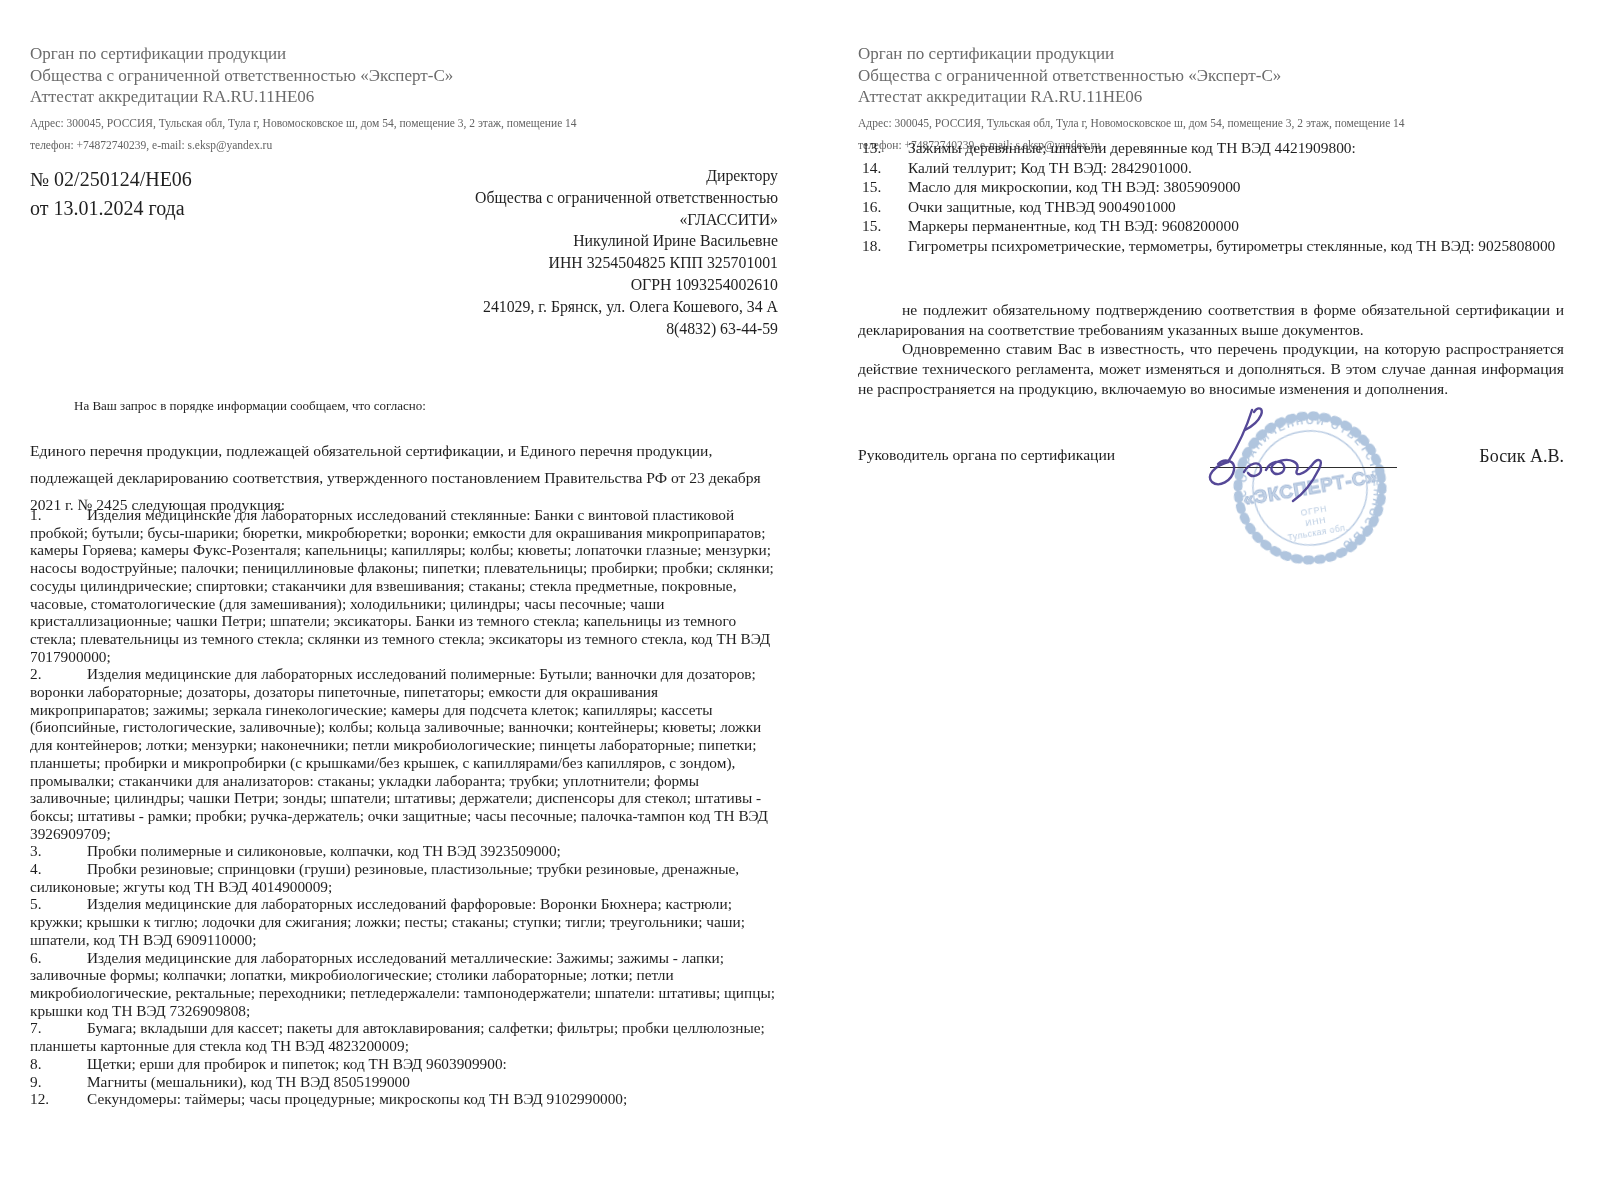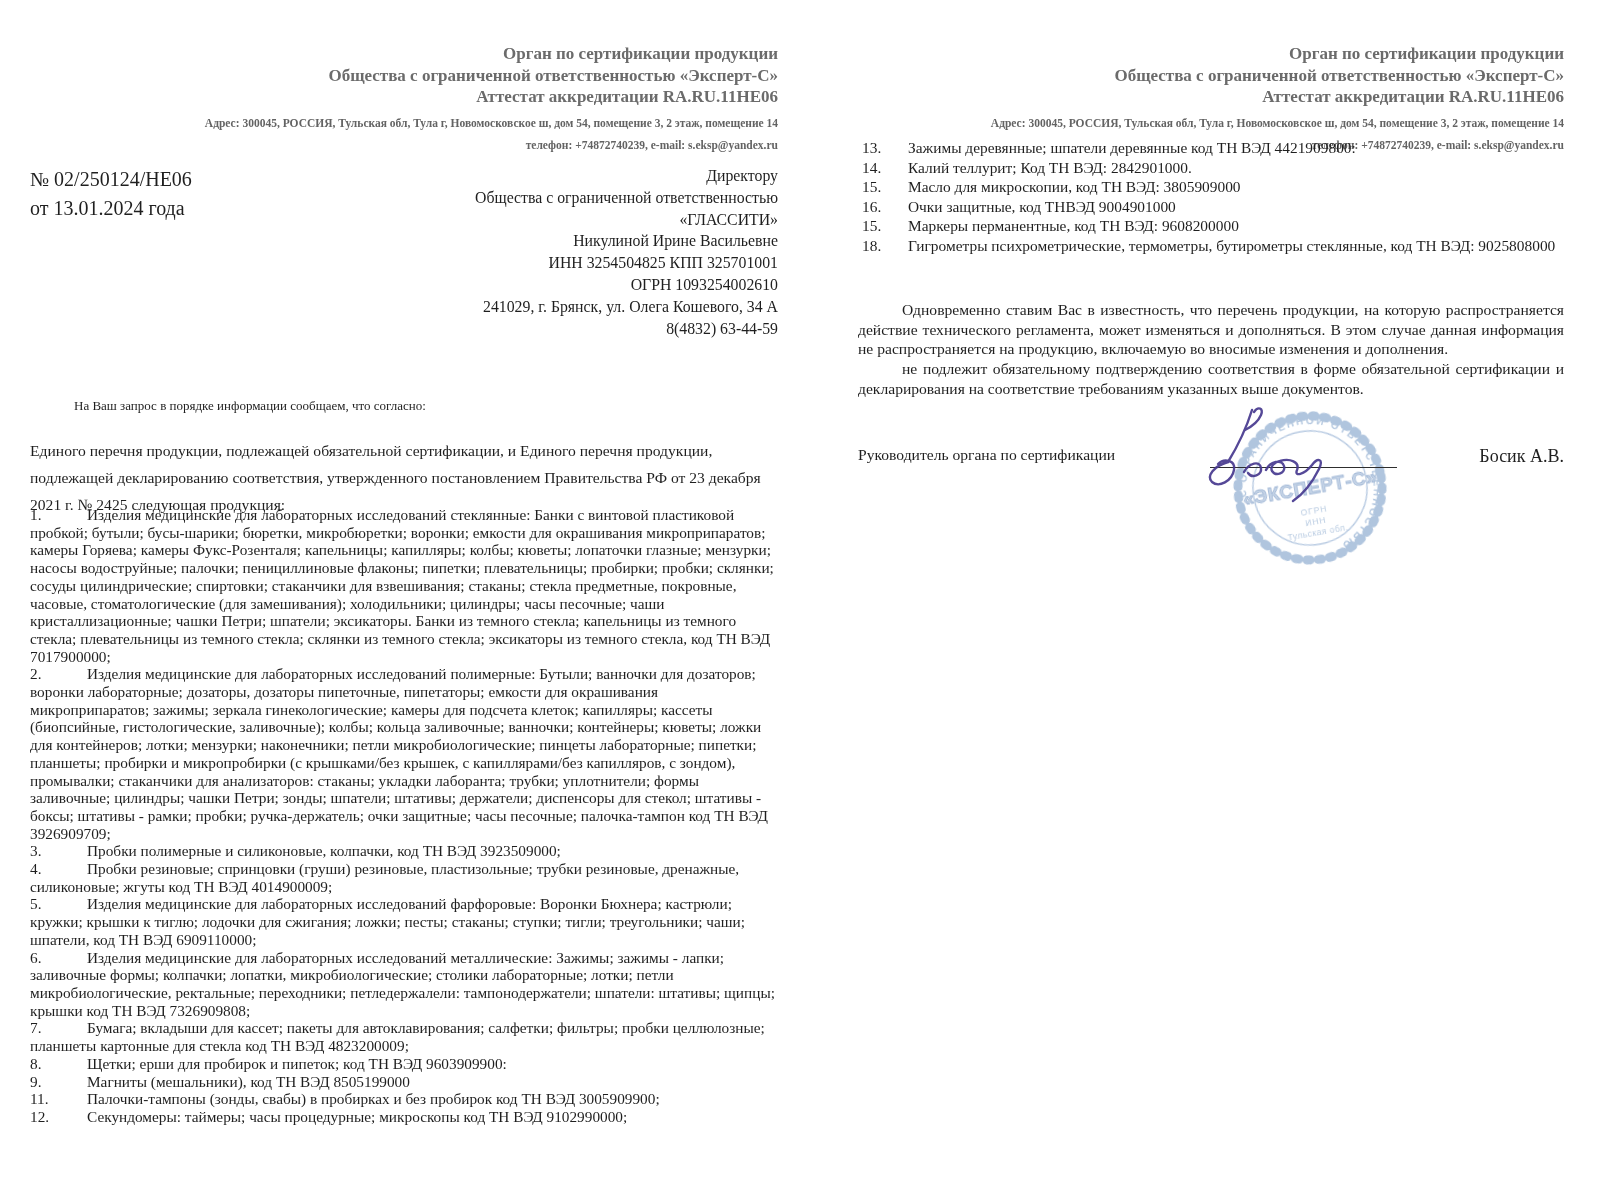--- a/index.html
+++ b/index.html
@@ -5,21 +5,21 @@
   html,body{margin:0;padding:0;}
   body{
     width:1600px;height:1200px;position:relative;overflow:hidden;
     background:#ffffff;color:#1f1f1f;
     font-family:"Liberation Serif","DejaVu Serif",serif;
   }
   .page{position:absolute;top:0;height:1200px;}
   #p1{left:30px;width:748px;}
   #p2{left:858px;width:706px;}
 
-  .hdr{position:absolute;left:0;right:0;top:43px;text-align:right;color:#6b6b6b;font-weight:bold;}
+  .hdr{position:absolute;left:0;right:0;top:43px;text-align:left;color:#6b6b6b;}
   .hdr .t{font-size:17px;line-height:21.5px;}
   .hdr .a{font-size:11.5px;line-height:13.5px;margin-top:9px;color:#636363;}
 
   .ref{position:absolute;left:0;top:165px;font-size:20px;line-height:29px;}
   .recipient{position:absolute;right:0;top:165px;text-align:right;font-size:15.8px;line-height:21.8px;}
 
   .intro{position:absolute;left:0;right:0;top:398px;font-size:13px;text-indent:44px;}
   .basis{position:absolute;left:0;right:0;top:437px;font-size:15.6px;line-height:27px;}
 
   .items{position:absolute;left:0;right:0;}
@@ -77,21 +77,20 @@
   <div class="items">
     <p class="item"><span class="num">1.</span><span>Изделия медицинские для лабораторных исследований стеклянные: Банки с винтовой пластиковой пробкой; бутыли; бусы-шарики; бюретки, микробюретки; воронки; емкости для окрашивания микроприпаратов; камеры Горяева; камеры Фукс-Розенталя; капельницы; капилляры; колбы; кюветы; лопаточки глазные; мензурки; насосы водоструйные; палочки; пенициллиновые флаконы; пипетки; плевательницы; пробирки; пробки; склянки; сосуды цилиндрические; спиртовки; стаканчики для взвешивания; стаканы; стекла предметные, покровные, часовые, стоматологические (для замешивания); холодильники; цилиндры; часы песочные; чаши кристаллизационные; чашки Петри; шпатели; эксикаторы. Банки из темного стекла; капельницы из темного стекла; плевательницы из темного стекла; склянки из темного стекла; эксикаторы из темного стекла, код ТН ВЭД 7017900000;</span></p>
     <p class="item"><span class="num">2.</span><span>Изделия медицинские для лабораторных исследований полимерные: Бутыли; ванночки для дозаторов; воронки лабораторные; дозаторы, дозаторы пипеточные, пипетаторы; емкости для окрашивания микроприпаратов; зажимы; зеркала гинекологические; камеры для подсчета клеток; капилляры; кассеты (биопсийные, гистологические, заливочные); колбы; кольца заливочные; ванночки; контейнеры; кюветы; ложки для контейнеров; лотки; мензурки; наконечники; петли микробиологические; пинцеты лабораторные; пипетки; планшеты; пробирки и микропробирки (с крышками/без крышек, с капиллярами/без капилляров, с зондом), промывалки; стаканчики для анализаторов: стаканы; укладки лаборанта; трубки; уплотнители; формы заливочные; цилиндры; чашки Петри; зонды; шпатели; штативы; держатели; диспенсоры для стекол; штативы - боксы; штативы - рамки; пробки; ручка-держатель; очки защитные; часы песочные; палочка-тампон код ТН ВЭД 3926909709;</span></p>
     <p class="item"><span class="num">3.</span><span>Пробки полимерные и силиконовые, колпачки, код ТН ВЭД 3923509000;</span></p>
     <p class="item"><span class="num">4.</span><span>Пробки резиновые; спринцовки (груши) резиновые, пластизольные; трубки резиновые, дренажные, силиконовые; жгуты код ТН ВЭД 4014900009;</span></p>
     <p class="item"><span class="num">5.</span><span>Изделия медицинские для лабораторных исследований фарфоровые: Воронки Бюхнера; кастрюли; кружки; крышки к тиглю; лодочки для сжигания; ложки; песты; стаканы; ступки; тигли; треугольники; чаши; шпатели, код ТН ВЭД 6909110000;</span></p>
     <p class="item"><span class="num">6.</span><span>Изделия медицинские для лабораторных исследований металлические: Зажимы; зажимы - лапки; заливочные формы; колпачки; лопатки, микробиологические; столики лабораторные; лотки; петли микробиологические, ректальные; переходники; петледержалели: тампонодержатели; шпатели: штативы; щипцы; крышки код ТН ВЭД 7326909808;</span></p>
     <p class="item"><span class="num">7.</span><span>Бумага; вкладыши для кассет; пакеты для автоклавирования; салфетки; фильтры; пробки целлюлозные; планшеты картонные для стекла код ТН ВЭД 4823200009;</span></p>
     <p class="item"><span class="num">8.</span><span>Щетки; ерши для пробирок и пипеток; код ТН ВЭД 9603909900:</span></p>
     <p class="item"><span class="num">9.</span><span>Магниты (мешальники), код ТН ВЭД 8505199000</span></p>
-    <p class="item"><span class="num">11.</span><span>Палочки-тампоны (зонды, свабы) в пробирках и без пробирок код ТН ВЭД 3005909900;</span></p>
     <p class="item"><span class="num">12.</span><span>Секундомеры: таймеры; часы процедурные; микроскопы код ТН ВЭД 9102990000;</span></p>
   </div>
 </div>
 
 <div class="page" id="p2">
 
   <div class="hdr">
     <div class="t">Орган по сертификации продукции</div>
     <div class="t">Общества с ограниченной ответственностью «Эксперт-С»</div>
     <div class="t">Аттестат аккредитации RA.RU.11HE06</div>
@@ -102,22 +101,22 @@
   <div class="items">
     <p class="item"><span class="num">13.</span><span>Зажимы деревянные; шпатели деревянные код ТН ВЭД 4421909800:</span></p>
     <p class="item"><span class="num">14.</span><span>Калий теллурит; Код ТН ВЭД: 2842901000.</span></p>
     <p class="item"><span class="num">15.</span><span>Масло для микроскопии, код ТН ВЭД: 3805909000</span></p>
     <p class="item"><span class="num">16.</span><span>Очки защитные, код ТНВЭД 9004901000</span></p>
     <p class="item"><span class="num">15.</span><span>Маркеры перманентные, код ТН ВЭД: 9608200000</span></p>
     <p class="item"><span class="num">18.</span><span>Гигрометры психрометрические, термометры, бутирометры стеклянные, код ТН ВЭД: 9025808000</span></p>
   </div>
 
   <div class="paras">
+    <p>не подлежит обязательному подтверждению соответствия в форме обязательной сертификации и декларирования на соответствие требованиям указанных выше документов.</p>
     <p>Одновременно ставим Вас в известность, что перечень продукции, на которую распространяется действие технического регламента, может изменяться и дополняться. В этом случае данная информация не распространяется на продукцию, включаемую во вносимые изменения и дополнения.</p>
-    <p>не подлежит обязательному подтверждению соответствия в форме обязательной сертификации и декларирования на соответствие требованиям указанных выше документов.</p>
   </div>
 
   <div class="sig-role">Руководитель органа по сертификации</div>
   <div class="sig-name">Босик А.В.</div>
   <div class="sig-line"></div>
 
   <svg class="stamp" width="160" height="160" viewBox="0 0 160 160">
     <circle cx="80" cy="80" r="72" fill="none" stroke="#9db7d6" stroke-width="9" stroke-dasharray="3.2 8.2" stroke-linecap="round"></circle>
     <circle cx="80" cy="80" r="57" fill="none" stroke="#a7bedb" stroke-width="1.4"></circle>
     <path id="stampRing" d="M 16,80 A 64,64 0 1 1 144,80 A 64,64 0 1 1 16,80" fill="none"></path>

